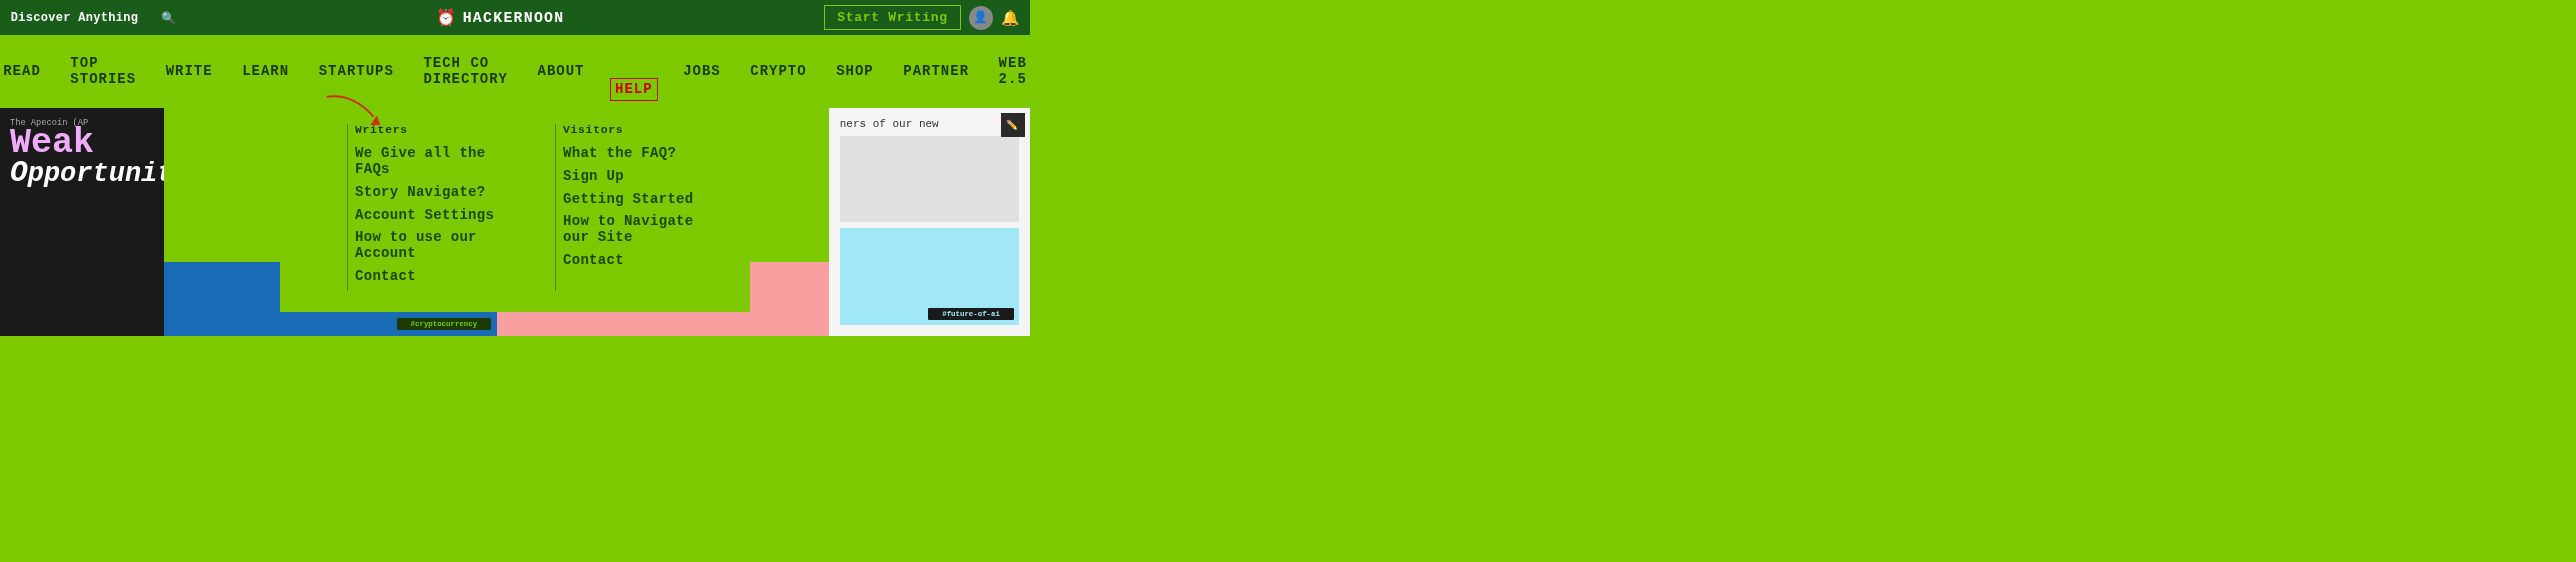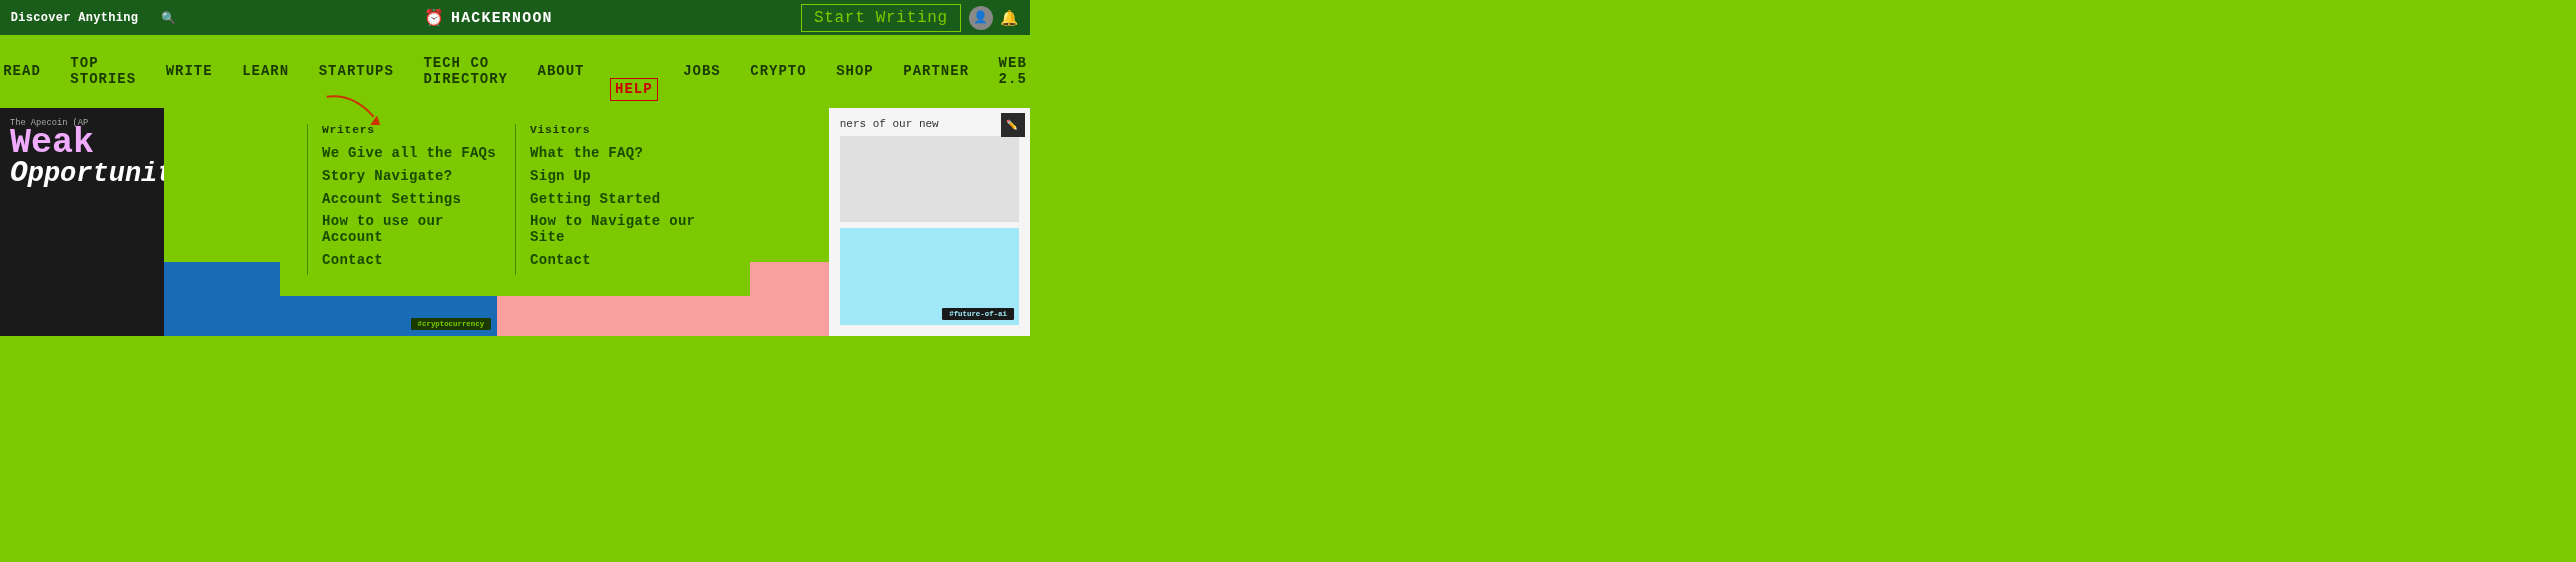--- a/index.html
+++ b/index.html
@@ -52,22 +52,22 @@
     .top-right {
       display: flex;
       align-items: center;
       gap: 8px;
     }
     .start-writing-btn {
       border: 1.3px solid #7dc900;
       background: transparent;
       color: #7dc900;
       padding: 4px 12px;
-      font-size: 16px;
-      font-weight: normal;
+      font-size: 13px;
+      font-weight: bold;
       cursor: pointer;
       letter-spacing: 0.7px;
       font-family: 'Courier New', Courier, monospace;
     }
     .avatar {
       width: 24px;
       height: 24px;
       border-radius: 50%;
       background: #888;
       overflow: hidden;
@@ -117,22 +117,23 @@
       transform: translateX(-50%);
       background: #7dc900;
       width: 470px;
       padding: 16px 27px 21.5px 27px;
       z-index: 100;
       display: flex;
       gap: 0;
     }
     .dropdown-column {
       flex: 1;
-      padding: 0 14px;
+      padding: 0 7px;
       border-left: 1.3px solid #4a8a00;
+      margin-left: 40px;
     }
     .dropdown-column:first-child {
       border-left: none;
     }
     .dropdown-heading {
       font-size: 11.4px;
       font-weight: bold;
       color: #1a3a00;
       margin-bottom: 9.4px;
       letter-spacing: 0.7px;
@@ -220,21 +221,21 @@
       background: #f8a0a0;
     }
     .bottom-card-cyan {
       background: #a0e8f8;
     }
     .tag-badge {
       background: #1a3a00;
       color: #7dc900;
       font-size: 7.4px;
       font-weight: bold;
-      padding: 2px 7px;
+      padding: 2px 14px;
       border-radius: 1.3px;
       position: absolute;
       bottom: 5.4px;
       right: 5.4px;
     }
     .tag-badge-green {
       background: #1a3a00;
       color: #7dc900;
     }
     .tag-badge-dark {

